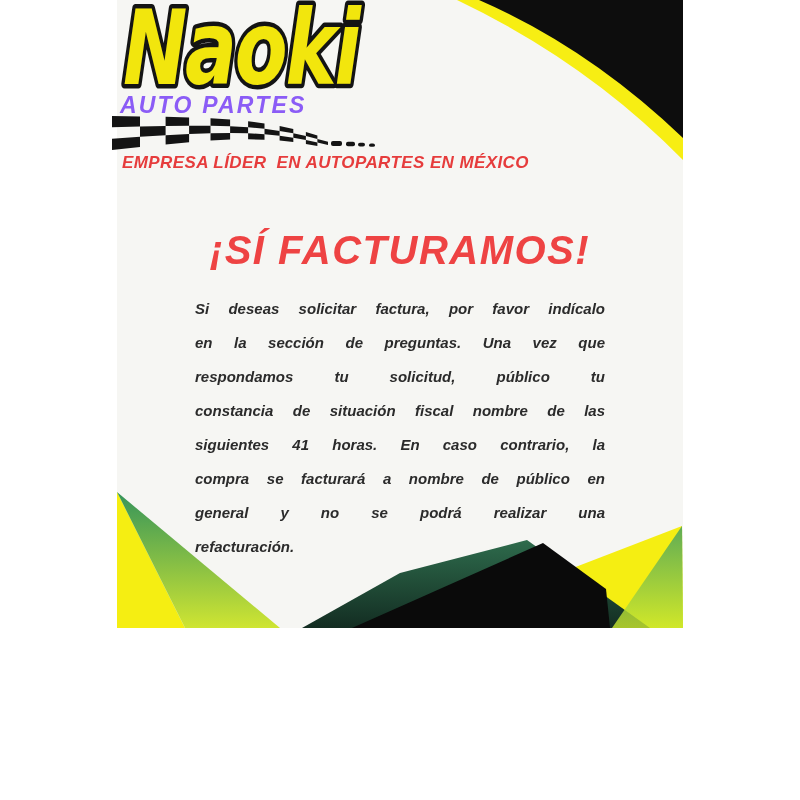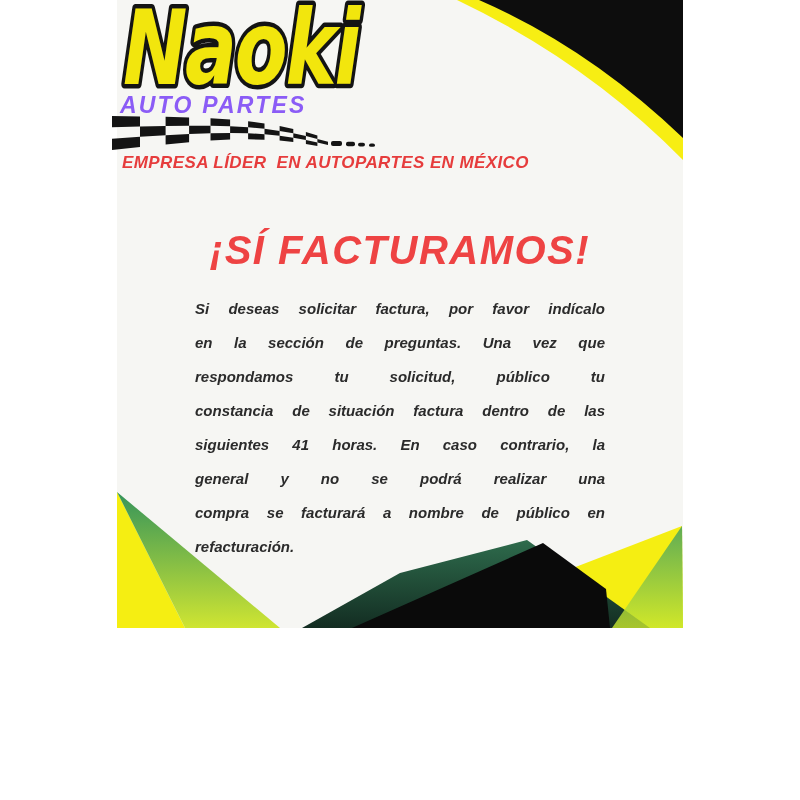--- a/index.html
+++ b/index.html
@@ -102,24 +102,24 @@
   </svg>
 
   <div class="brand-tagline">EMPRESA LÍDER  EN AUTOPARTES EN MÉXICO</div>
 
   <div class="headline">¡SÍ FACTURAMOS!</div>
 
   <div class="body-text">
     <div class="tline">Si deseas solicitar factura, por favor indícalo</div>
     <div class="tline">en la sección de preguntas. Una vez que</div>
     <div class="tline">respondamos tu solicitud, público tu</div>
-    <div class="tline">constancia de situación factura dentro de las</div>
+    <div class="tline">constancia de situación fiscal nombre de las</div>
     <div class="tline">siguientes 41 horas. En caso contrario, la</div>
+    <div class="tline">compra se facturará a nombre de público en</div>
     <div class="tline">general y no se podrá realizar una</div>
-    <div class="tline">compra se facturará a nombre de público en</div>
     <div class="tline last">refacturación.</div>
   </div>
 
   <svg class="corner-bottom" viewBox="0 0 566 140" preserveAspectRatio="none">
     <defs>
       <linearGradient id="g-left" x1="0" y1="0" x2="0" y2="1">
         <stop offset="0" stop-color="#35945a"></stop>
           <stop offset="1" stop-color="#cfe532"></stop>
       </linearGradient>
       <linearGradient id="g-right" x1="0" y1="0" x2="0" y2="1">

